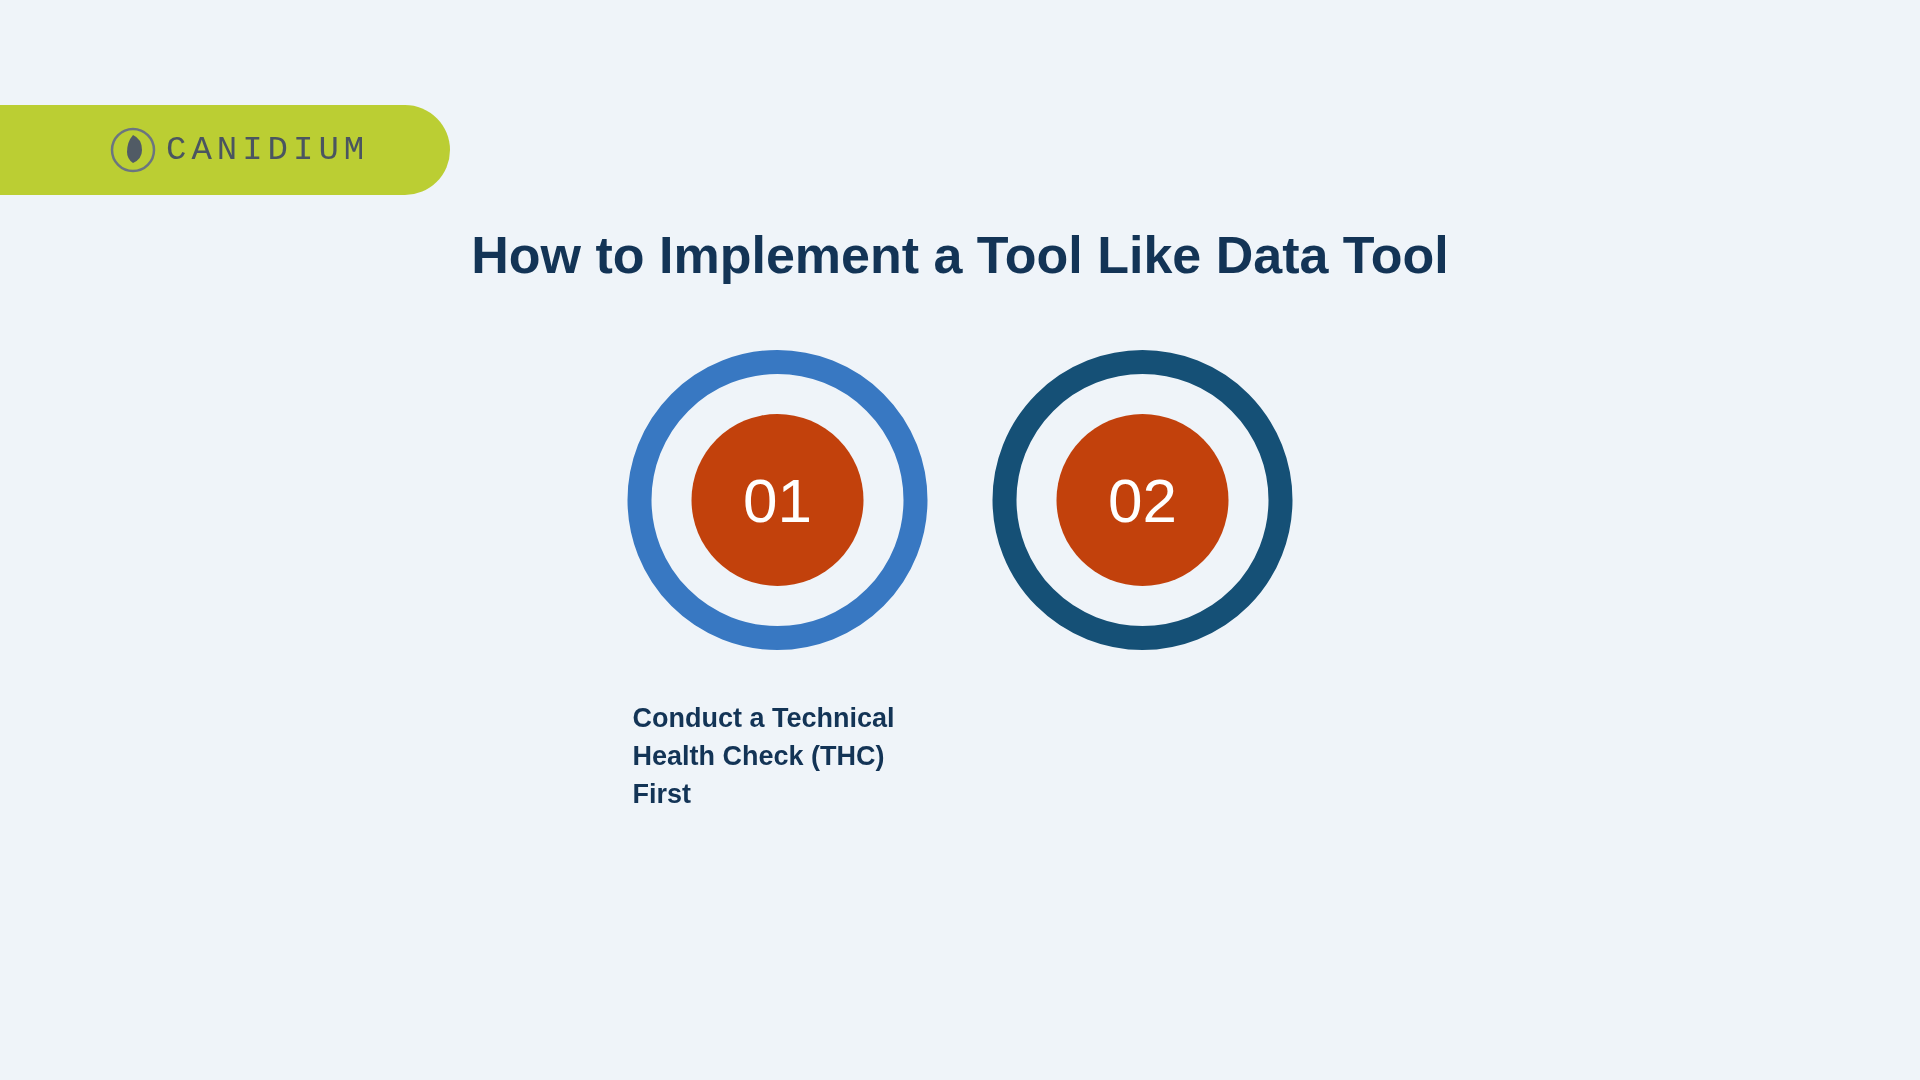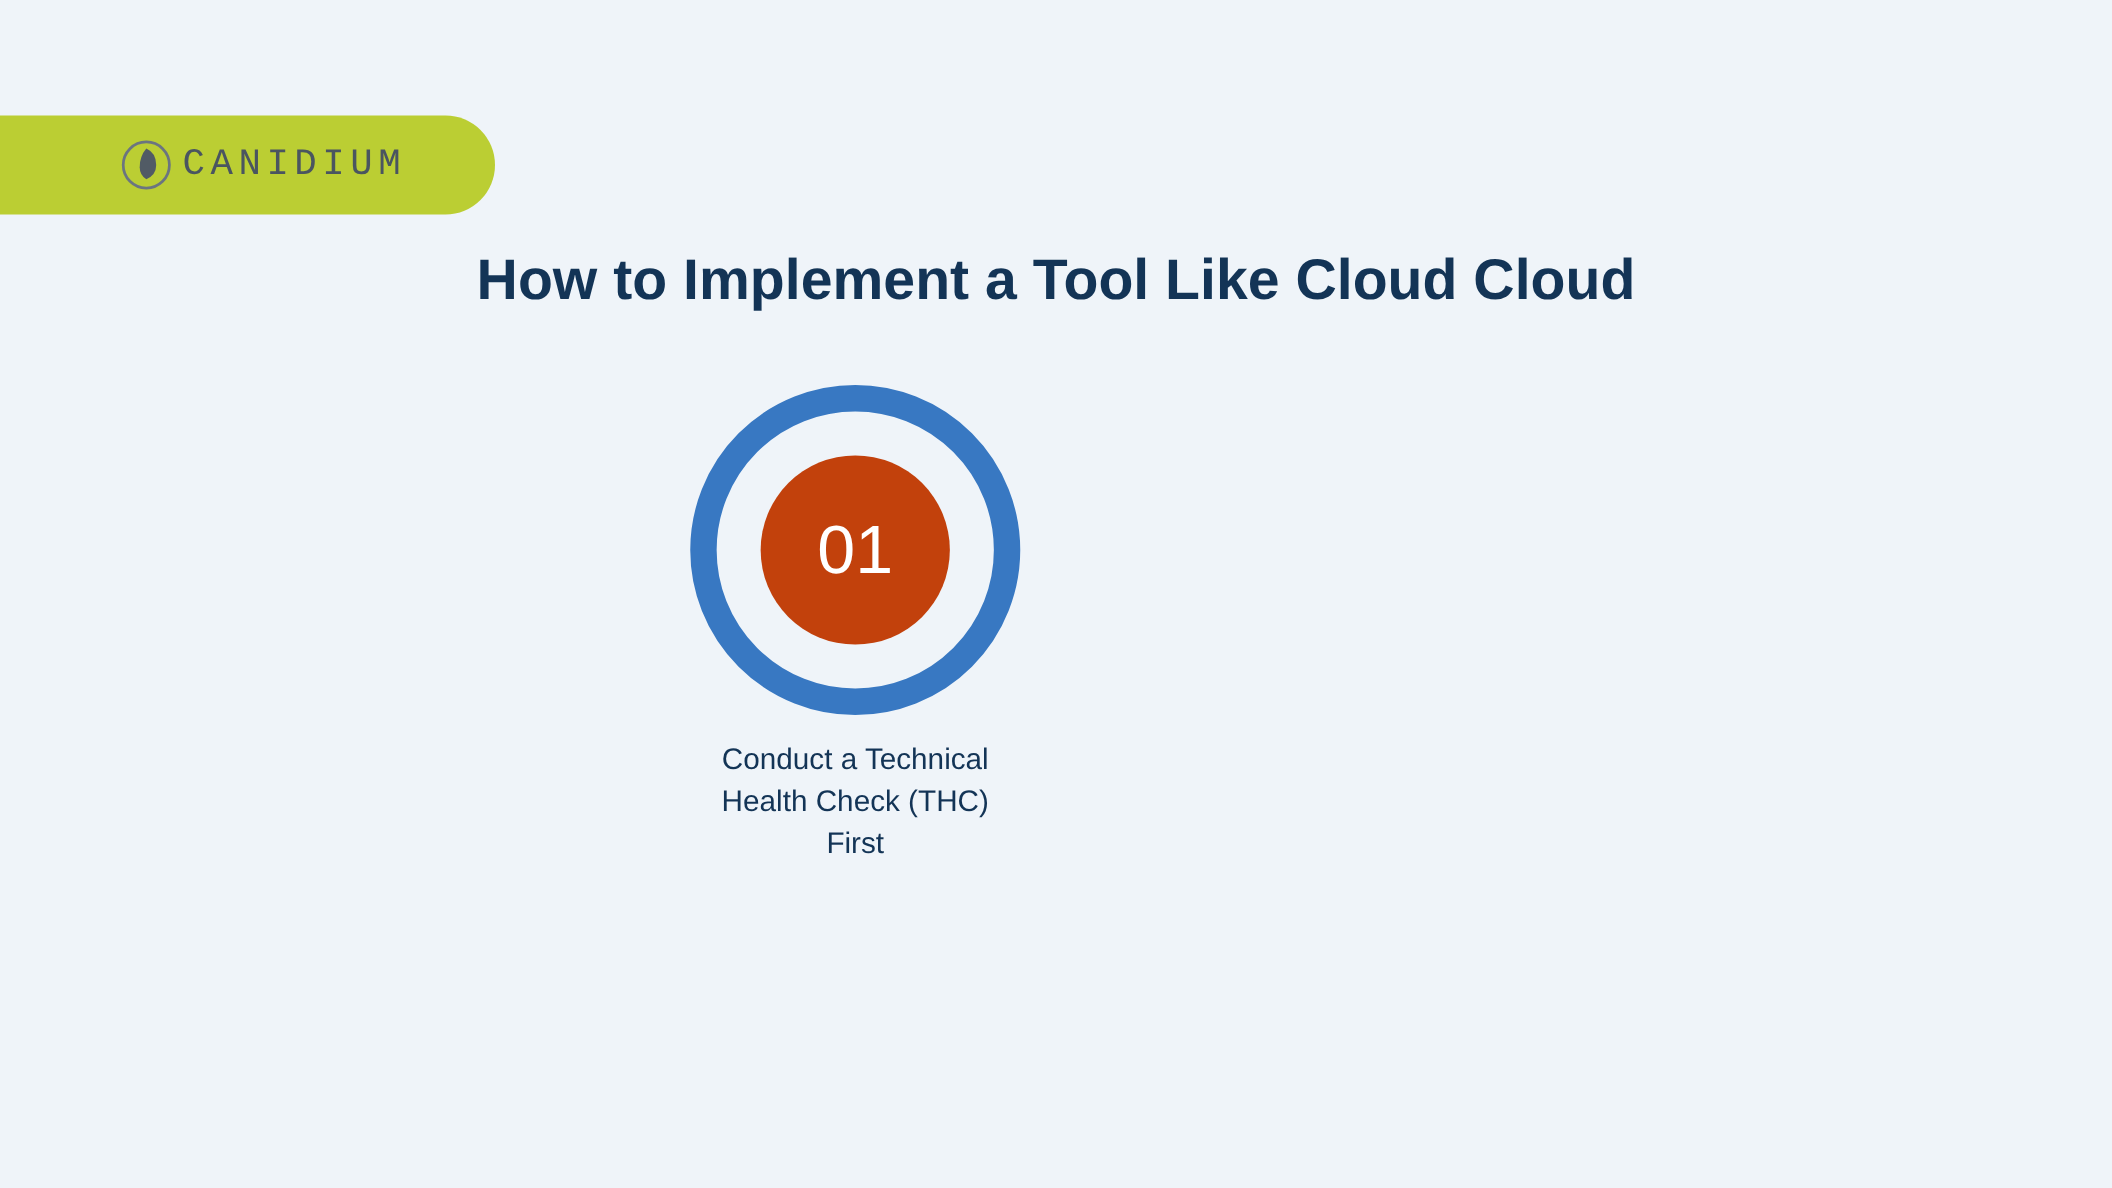--- a/index.html
+++ b/index.html
@@ -105,55 +105,59 @@
       justify-content: center;
     }
     
     .step-number {
       font-size: 62px;
       font-weight: 300;
       color: #ffffff;
     }
     
     .step-label {
-      margin-top: 22px;
+      margin-top: 50px;
       font-size: 27px;
-      font-weight: 400;
+      font-weight: 700;
       color: #133456;
-      text-align: center;
       line-height: 1.4;
       max-width: 290px;
     }
   </style>
 </head>
 <body>
 
 <div class="brand-pill">
   <div class="brand-logo">
     <div class="brand-icon">
       <svg width="46" height="46" viewBox="0 0 46 46">
         <circle cx="23" cy="23" r="21" fill="none" stroke="#6b7580" stroke-width="2.5"></circle>
         <path d="M 23 8 Q 32 12 32 23 Q 32 32 23 36 Q 17 32 17 25 Q 17 15 23 8 Z" fill="#515b65"></path>
       </svg>
     </div>
     <span class="brand-text">CANIDIUM</span>
   </div>
 </div>
 
-<h1 class="main-title">How to Implement a Tool Like Cloud Cloud</h1>
+<h1 class="main-title">How to Implement a Tool Like Data Tool</h1>
 
 <div class="steps-container">
 
   <div class="step">
     <div class="circle-outer circle-ring-blue">
       <div class="circle-inner">
         <span class="step-number">01</span>
       </div>
     </div>
     <div class="step-label">Conduct a Technical Health Check (THC) First</div>
   </div>
 
   <div class="step">
+    <div class="circle-outer circle-ring-dark">
+      <div class="circle-inner">
+        <span class="step-number">02</span>
+      </div>
+    </div>
   </div>
 
 
 
 </div>
 
 </body></html>

